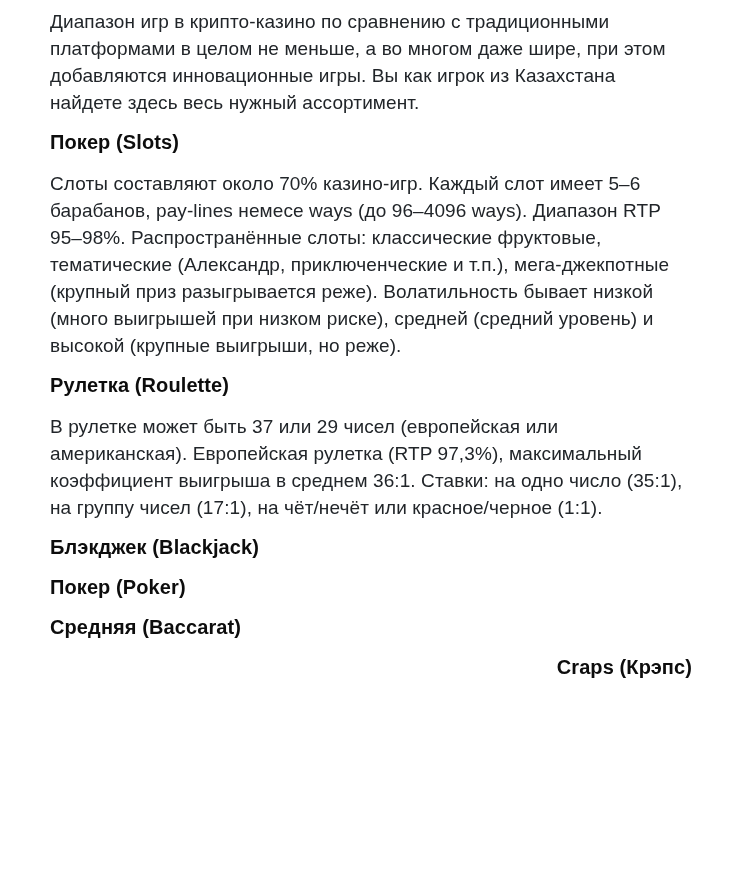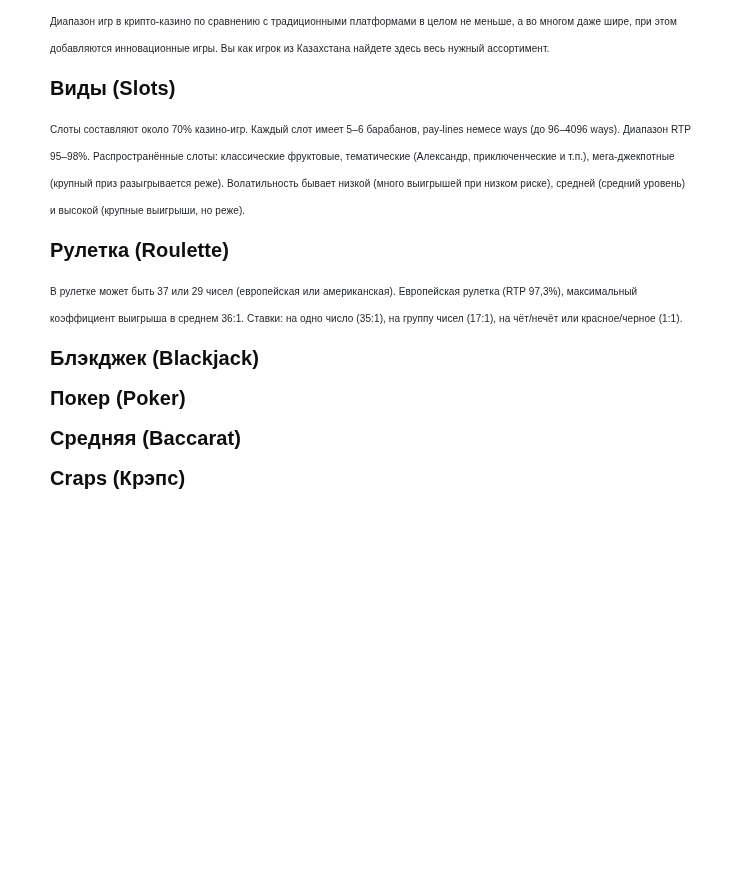--- a/index.html
+++ b/index.html
@@ -13,46 +13,47 @@
     font-family: "Liberation Sans", "DejaVu Sans", sans-serif;
     -webkit-font-smoothing: antialiased;
   }
   .article {
     padding: 8px 50px 40px 50px;
     box-sizing: border-box;
     width: 742px;
   }
   .article p {
     margin: 0 0 14px 0;
-    font-size: 10px;
+    font-size: 19px;
     line-height: 27px;
     color: #212529;
     letter-spacing: 0.1px;
   }
   .article h2 {
     margin: 14px 0 16px 0;
     font-size: 20px;
     line-height: 24px;
     font-weight: 700;
     color: #0d0d0d;
     letter-spacing: 0.1px;
   }
   .section:last-child h2 {
     margin-bottom: 17px;
+    text-align: right;
   }
 </style>
 </head>
 <body>
 
 <div class="article">
 
   <p>Диапазон игр в крипто-казино по сравнению с традиционными платформами в целом не меньше, а во многом даже шире, при этом добавляются инновационные игры. Вы как игрок из Казахстана найдете здесь весь нужный ассортимент.</p>
 
   <div class="section">
-    <h2>Виды (Slots)</h2>
+    <h2>Покер (Slots)</h2>
     <p>Слоты составляют около 70% казино-игр. Каждый слот имеет 5–6 барабанов, pay-lines немесе ways (до 96–4096 ways). Диапазон RTP 95–98%. Распространённые слоты: классические фруктовые, тематические (Александр, приключенческие и т.п.), мега-джекпотные (крупный приз разыгрывается реже). Волатильность бывает низкой (много выигрышей при низком риске), средней (средний уровень) и высокой (крупные выигрыши, но реже).</p>
   </div>
 
   <div class="section">
     <h2>Рулетка (Roulette)</h2>
     <p>В рулетке может быть 37 или 29 чисел (европейская или американская). Европейская рулетка (RTP 97,3%), максимальный коэффициент выигрыша в среднем 36:1. Ставки: на одно число (35:1), на группу чисел (17:1), на чёт/нечёт или красное/черное (1:1).</p>
   </div>
 
   <div class="section">
     <h2>Блэкджек (Blackjack)</h2>

